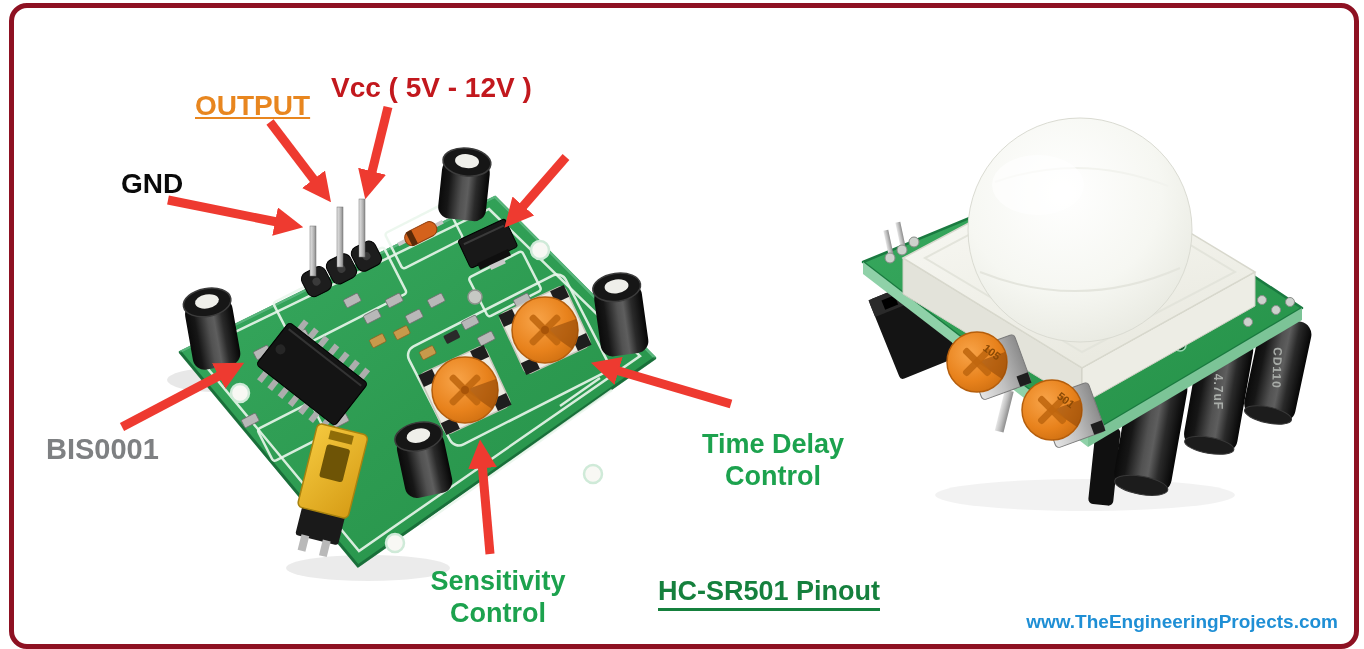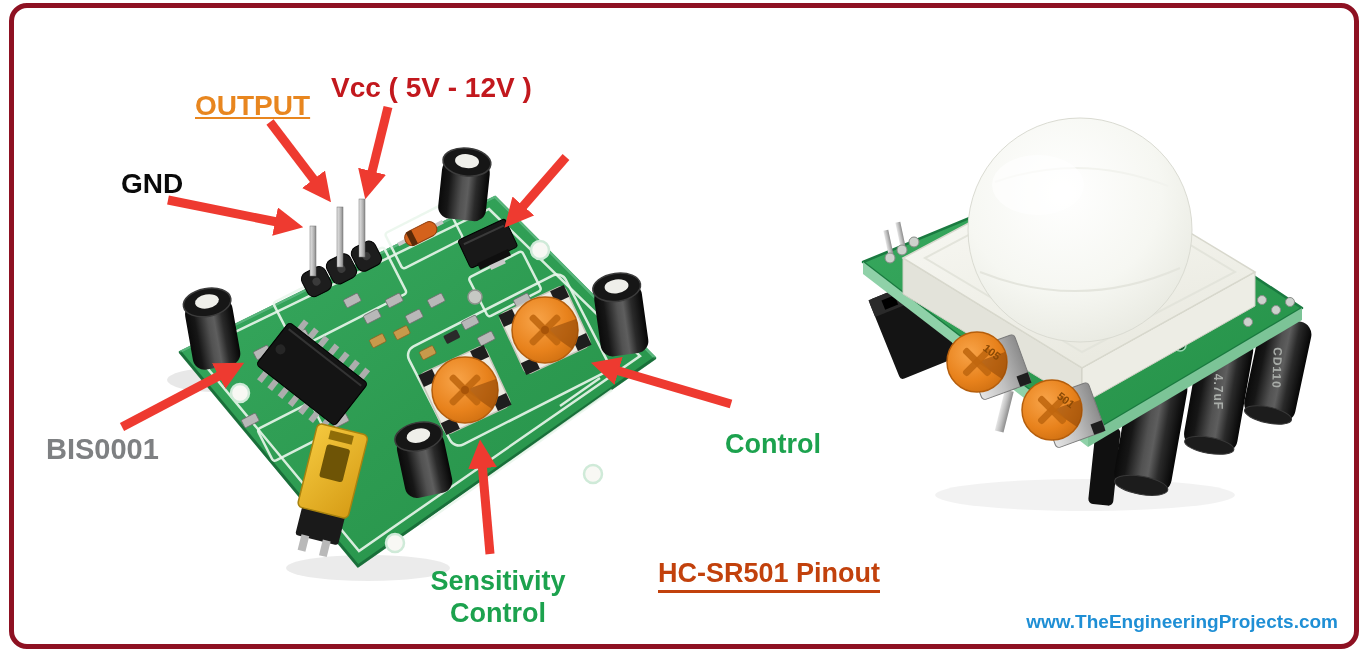--- a/index.html
+++ b/index.html
@@ -371,21 +371,22 @@
   <div class="lbl lbl-output" style="color: rgb(232, 134, 31);">OUTPUT</div>
   <div class="lbl lbl-vcc" style="color: rgb(194, 24, 29);">Vcc ( 5V - 12V )</div>
   <div class="lbl lbl-bis" style="color: rgb(126, 128, 130); text-align: right;">BIS0001</div>
 
   <div class="lbl lbl-two lbl-sensitivity" style="color: rgb(28, 162, 78);">
     <span>Sensitivity</span>
     <span>Control</span>
   </div>
 
   <div class="lbl lbl-two lbl-timedelay" style="color: rgb(28, 162, 78);">
+    <span>Time Delay</span>
     <span>Control</span>
   </div>
 
-  <div class="title" style="color: #c2410c;">
+  <div class="title" style="color: #15803d; margin-top: 18px;">
     <span class="title-text">HC-SR501 Pinout</span>
   </div>
 
   <div class="watermark" style="color: rgb(31, 143, 213);">www.TheEngineeringProjects.com</div>
 </div>
 
 </body></html>

